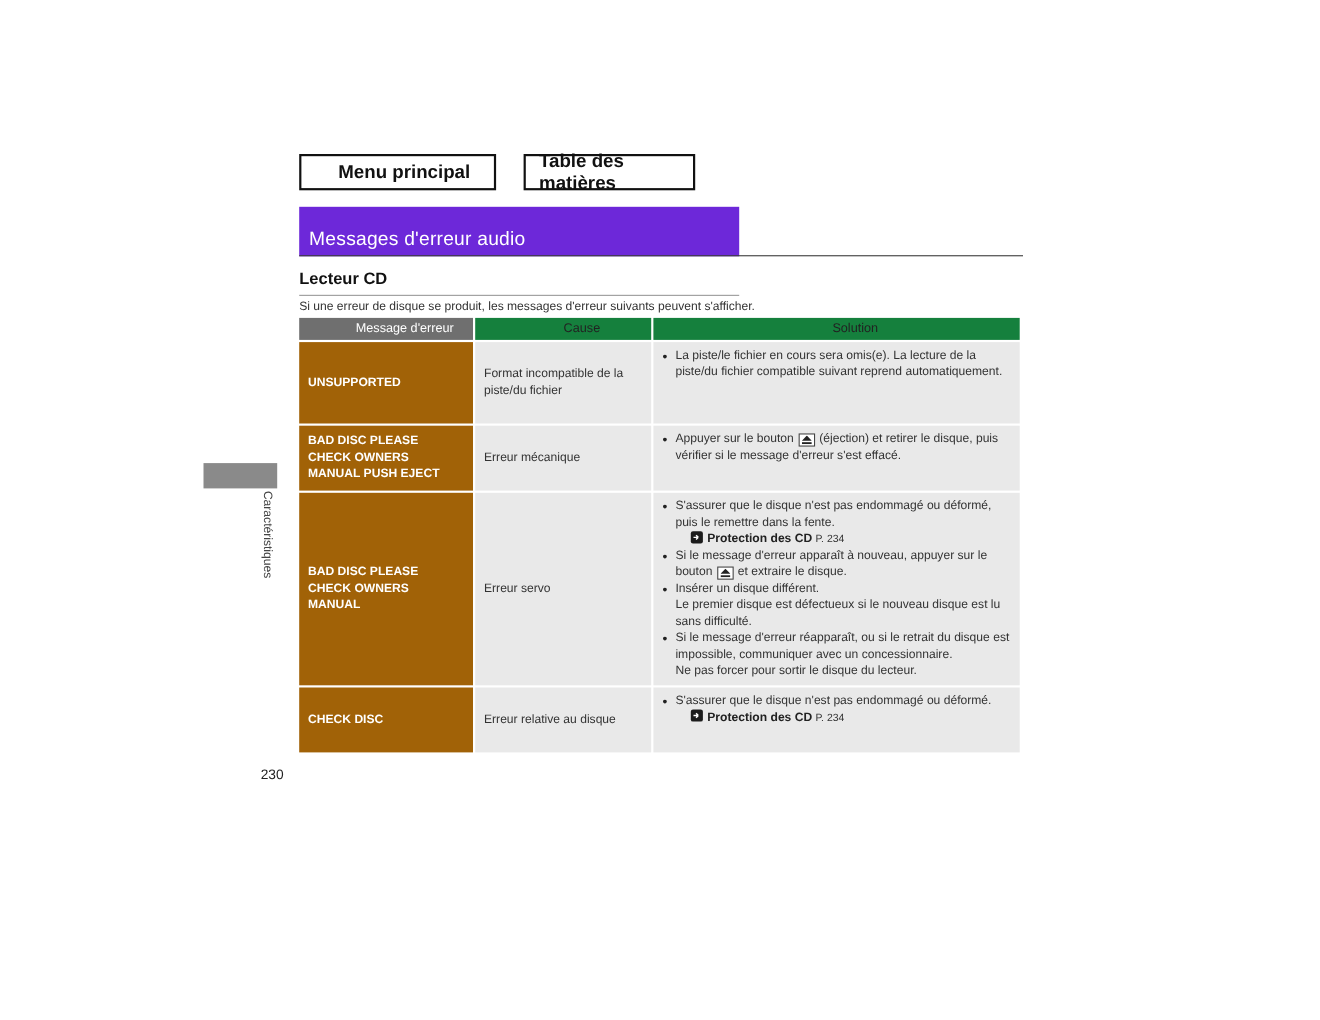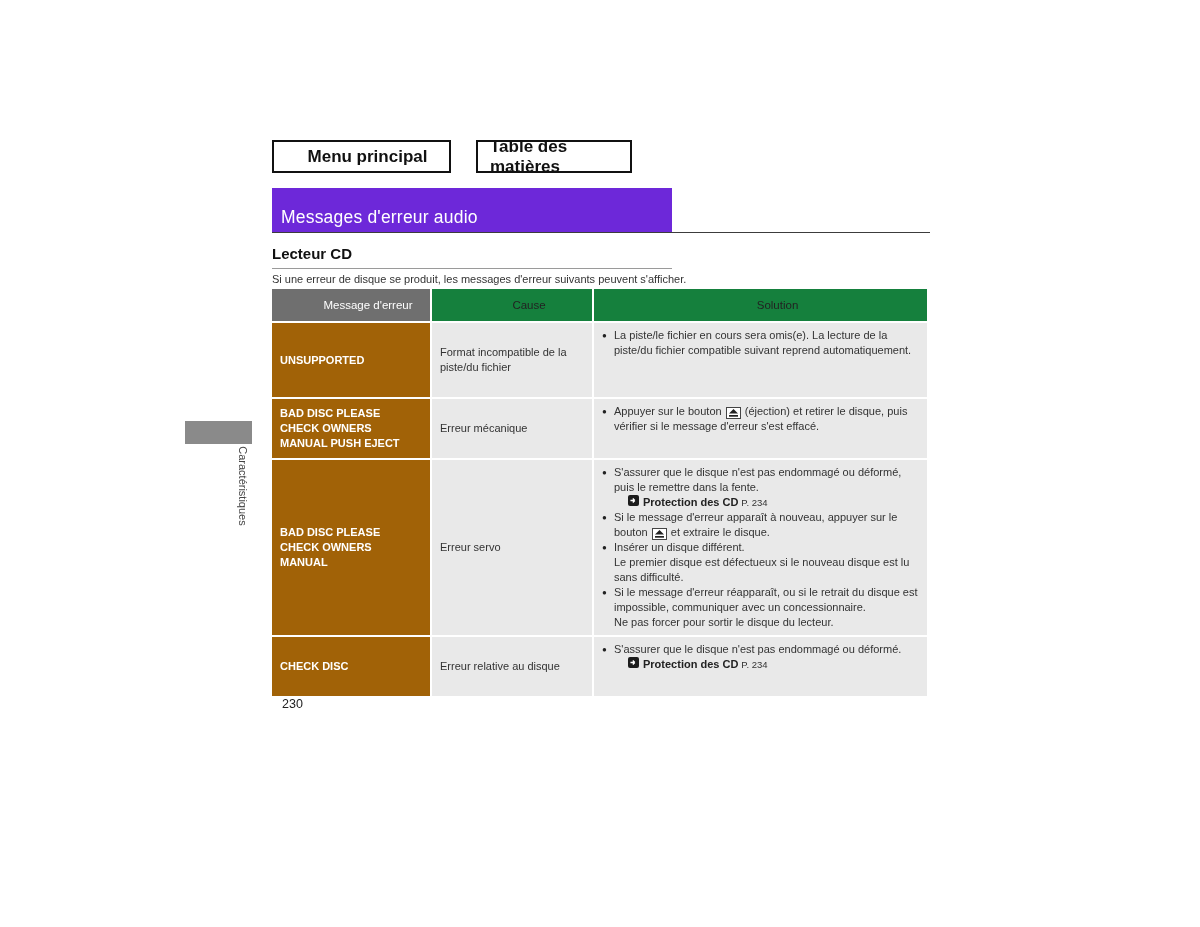--- a/index.html
+++ b/index.html
@@ -79,21 +79,21 @@
     position: absolute;
     left: 272px; top: 289px;
     width: 655px;
     display: grid;
     grid-template-columns: 158px 160px 333px;
     gap: 2px;
     background: #ffffff;
   }
   .cell { font-size: 11px; line-height: 15px; color: #333; }
   .th {
-    height: 32px;
+    height: 20px;
     display: flex;
     align-items: center;
     justify-content: center;
     font-size: 11.5px;
     padding-left: 34px;
   }
   .th-dark { background: #6f6f6f; color: #fff; }
   .th-light { background: #15803d; color: #222; }
   .msg-cell {
     background: #a16207;
@@ -176,21 +176,20 @@
     color: #444;
     transform: rotate(90deg);
     transform-origin: center center;
     white-space: nowrap;
   }
   .page-number {
     position: absolute;
     left: 237px; top: 697px;
     font-size: 12.5px;
     color: #222;
-    margin-left: 45px;
   }
 </style>
 </head>
 <body>
 
 <div id="canvas">
 
   <div id="btn-menu" class="nav-btn">Menu principal</div>
   <div id="btn-toc" class="nav-btn">Table des matières</div>
 

